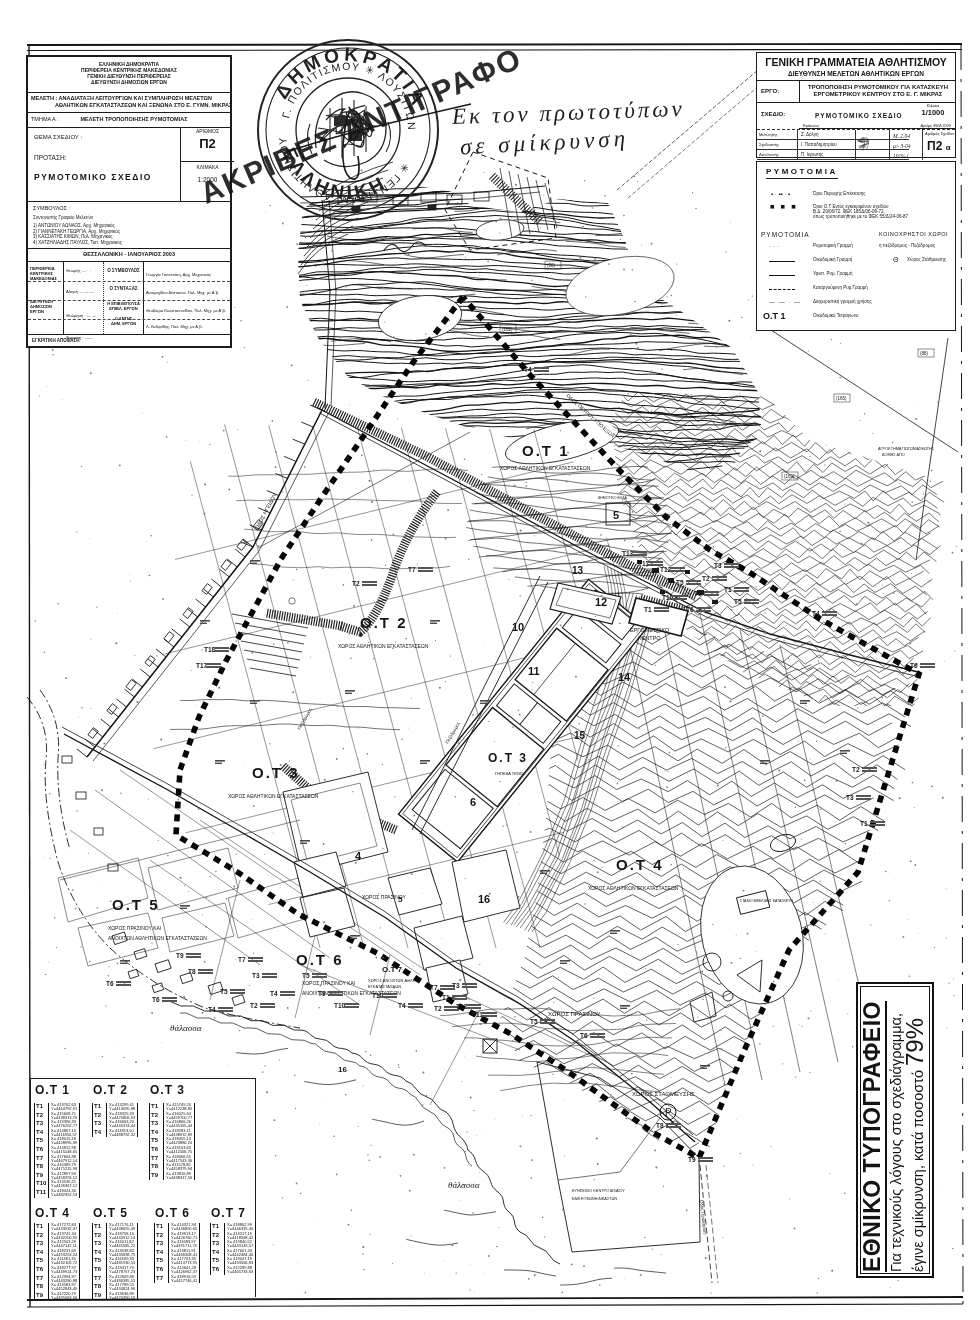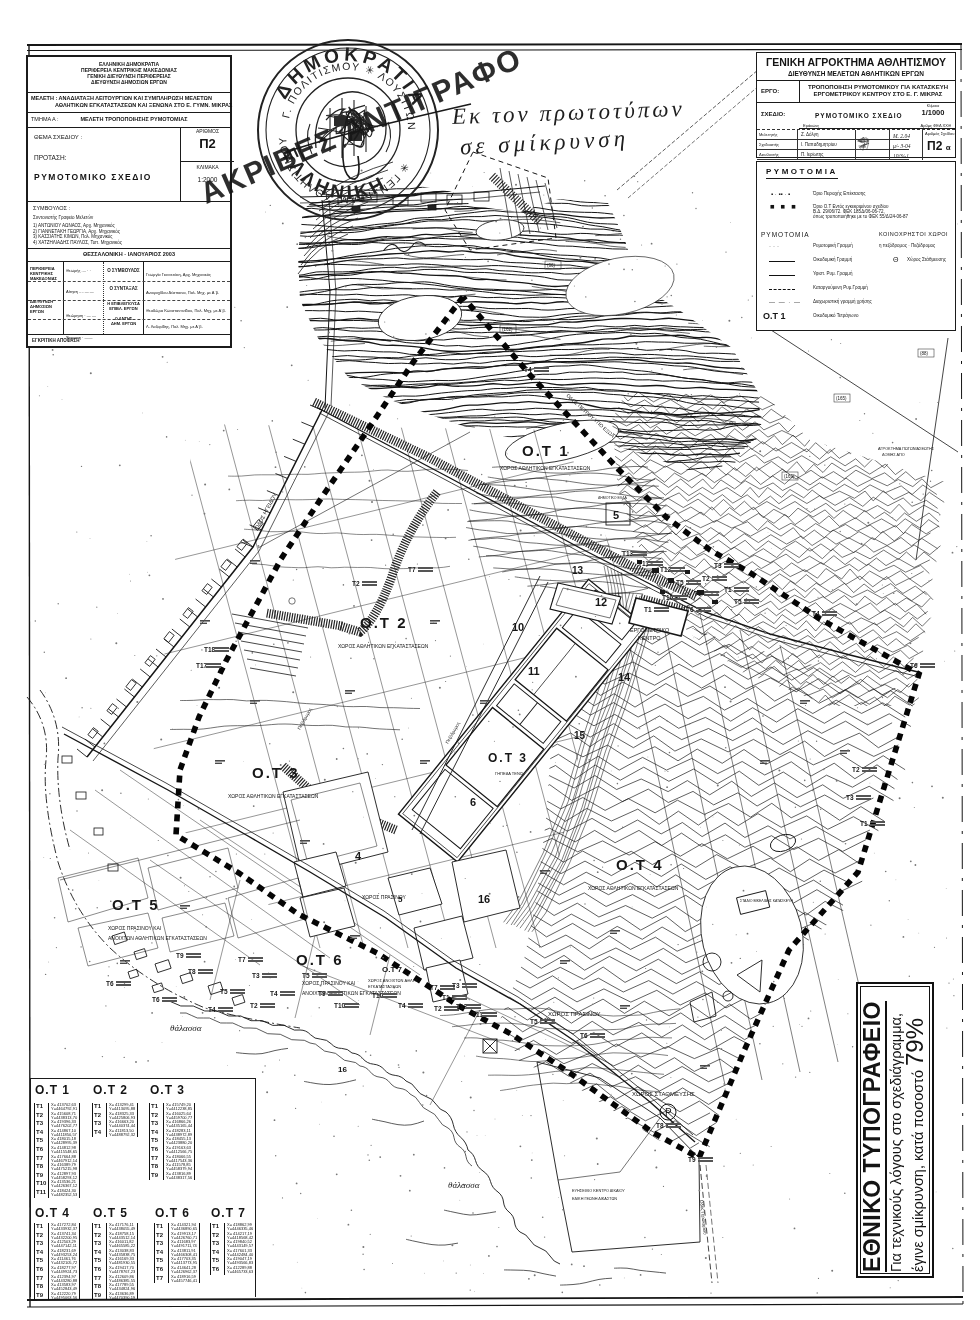--- a/index.html
+++ b/index.html
@@ -1968,21 +1968,21 @@
 <path d="M46,122 Q90,108 140,96 T225,76 M108,112 Q120,96 112,86 Q104,76 100,94 Q92,140 104,150 Q116,156 112,128" fill="none" stroke="#1a1a1a" stroke-width="1.7"></path>
 <path d="M138,222 Q146,212 152,220 Q158,228 166,218 Q172,210 180,218" fill="none" stroke="#222" stroke-width="1.2"></path>
 </svg>
 
 <div class="abs" style="left:452px;top:100px;font-family:'Liberation Serif',serif;font-style:italic;font-size:23px;letter-spacing:3px;color:#1e1e1e;transform:rotate(-2deg);white-space:nowrap">Εκ τον πρωτοτύπων</div>
 <div class="abs" style="left:460px;top:130px;font-family:'Liberation Serif',serif;font-style:italic;font-size:23px;letter-spacing:4px;color:#1e1e1e;transform:rotate(-3deg);white-space:nowrap">σε σμίκρυνση</div>
 
 <div class="abs" style="left:202px;top:178px;font-size:30px;font-weight:bold;letter-spacing:2px;color:rgba(22,22,22,.9);transform:rotate(-23.5deg);transform-origin:0 50%;white-space:nowrap">ΑΚΡΙΒΕΣ  ΑΝΤΙΓΡΑΦΟ</div>
 
 <div class="bx" style="left:756px;top:52px;width:200px;height:106px;border-width:1.6px">
-<div class="ctr b" style="font-size:10.5px;padding-top:3px;white-space:nowrap">ΓΕΝΙΚΗ ΑΓΡΟΚΤΗΜΑ ΑΘΛΗΤΙΣΜΟΥ</div>
+<div class="ctr b" style="font-size:10.5px;padding-top:3px;white-space:nowrap">ΓΕΝΙΚΗ ΓΡΑΜΜΑΤΕΙΑ ΑΘΛΗΤΙΣΜΟΥ</div>
 <div class="ctr s65 b" style="padding-top:2px">ΔΙΕΥΘΥΝΣΗ ΜΕΛΕΤΩΝ ΑΘΛΗΤΙΚΩΝ ΕΡΓΩΝ</div>
 <div style="border-top:1.6px solid #1b1b1b;margin-top:2px"></div>
 <div style="position:relative;height:22px;border-bottom:1.2px solid #1b1b1b">
       <div class="s6 b" style="position:absolute;left:4px;top:7px">ΕΡΓΟ:</div>
       <div style="position:absolute;left:42px;top:0;height:100%;border-left:1.1px solid #1b1b1b"></div>
       <div class="s6 b ctr" style="position:absolute;left:44px;top:3px;width:154px">ΤΡΟΠΟΠΟΙΗΣΗ ΡΥΜΟΤΟΜΙΚΟΥ ΓΙΑ ΚΑΤΑΣΚΕΥΗ<br>ΕΡΓΟΜΕΤΡΙΚΟΥ ΚΕΝΤΡΟΥ ΣΤΟ Ε. Γ. ΜΙΚΡΑΣ</div>
     </div>
 <div style="position:relative;height:26px">
       <div class="s6 b" style="position:absolute;left:4px;top:8px">ΣΧΕΔΙΟ:</div>
       <div class="s65 b" style="position:absolute;left:58px;top:9px;letter-spacing:1px">ΡΥΜΟΤΟΜΙΚΟ ΣΧΕΔΙΟ</div>

